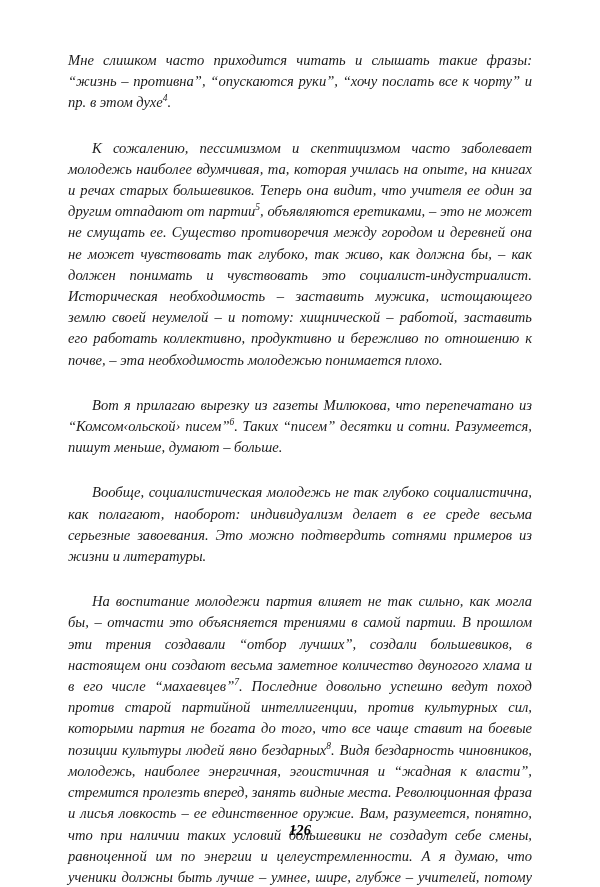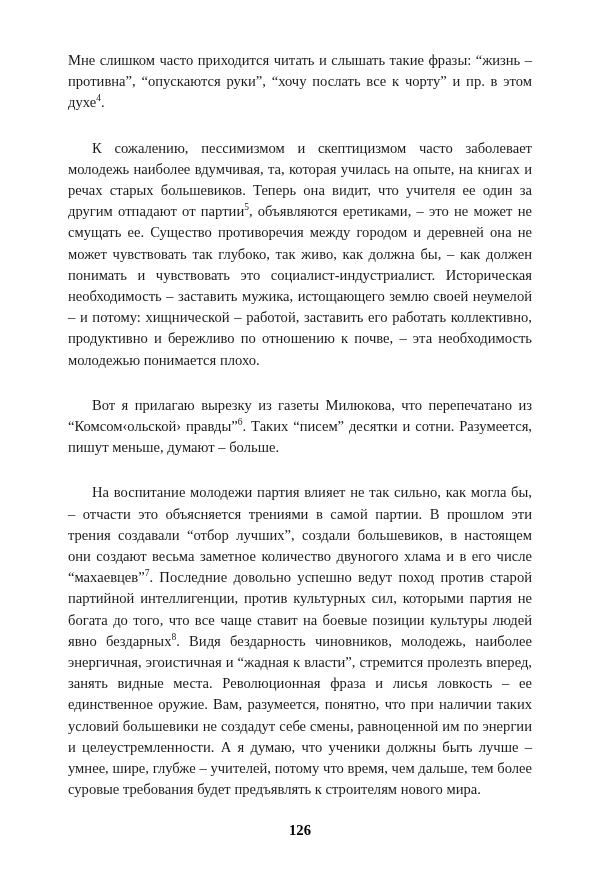--- a/index.html
+++ b/index.html
@@ -15,20 +15,21 @@
     position: relative;
     overflow: hidden;
   }
   .page {
     position: absolute;
     left: 0;
     top: 0;
     width: 600px;
     height: 887px;
     background: #ffffff;
+    font-style: italic;
   }
   .text-block {
     position: absolute;
     left: 68px;
     top: 50px;
     width: 464px;
   }
   p {
     margin: 0;
     font-size: 14.6px;
@@ -63,22 +64,23 @@
 <body>
 
 <div class="page">
 
   <div class="text-block">
 
     <p><span>Мне слишком часто приходится читать и слышать такие фразы: “жизнь – противна”, “опускаются руки”, “хочу послать все к чорту” и пр. в этом духе</span><sup>4</sup><span>.</span></p>
 
     <p class="indent"><span>К сожалению, пессимизмом и скептицизмом часто заболевает молодежь наиболее вдумчивая, та, которая училась на опыте, на книгах и речах старых большевиков. Теперь она видит, что учителя ее один за другим отпадают от партии</span><sup>5</sup><span>, объявляются еретиками, – это не может не смущать ее. Существо противоречия между городом и деревней она не может чувствовать так глубоко, так живо, как должна бы, – как должен понимать и чувствовать это социалист-индустриалист. Историческая необходимость – заставить мужика, истощающего землю своей неумелой – и потому: хищнической – работой, заставить его работать коллективно, продуктивно и бережливо по отношению к почве, – эта необходимость молодежью понимается плохо.</span></p>
 
-    <p class="indent"><span>Вот я прилагаю вырезку из газеты Милюкова, что перепечатано из “Комсом‹ольской› правды”</span><sup>6</sup><span>. Таких “писем” десятки и сотни. Разумеется, пишут меньше, думают – больше.</span></p>
+    <p class="indent"><span>Вот я прилагаю вырезку из газеты Милюкова, что перепечатано из “Комсом‹ольской› писем”</span><sup>6</sup><span>. Таких “писем” десятки и сотни. Разумеется, пишут меньше, думают – больше.</span></p>
 
+    <p class="indent"><span>Вообще, социалистическая молодежь не так глубоко социалистична, как полагают, наоборот: индивидуализм делает в ее среде весьма серьезные завоевания. Это можно подтвердить сотнями примеров из жизни и литературы.</span></p>
 
     <p class="indent"><span>На воспитание молодежи партия влияет не так сильно, как могла бы, – отчасти это объясняется трениями в самой партии. В прошлом эти трения создавали “отбор лучших”, создали большевиков, в настоящем они создают весьма заметное количество двуногого хлама и в его числе “махаевцев”</span><sup>7</sup><span>. Последние довольно успешно ведут поход против старой партийной интеллигенции, против культурных сил, которыми партия не богата до того, что все чаще ставит на боевые позиции культуры людей явно бездарных</span><sup>8</sup><span>. Видя бездарность чиновников, молодежь, наиболее энергичная, эгоистичная и “жадная к власти”, стремится пролезть вперед, занять видные места. Революционная фраза и лисья ловкость – ее единственное оружие. Вам, разумеется, понятно, что при наличии таких условий большевики не создадут себе смены, равноценной им по энергии и целеустремленности. А я думаю, что ученики должны быть лучше – умнее, шире, глубже – учителей, потому что время, чем дальше, тем более суровые требования будет предъявлять к строителям нового мира.</span></p>
 
   </div>
 
   <div class="page-number">126</div>
 
 </div>
 
 </body></html>

